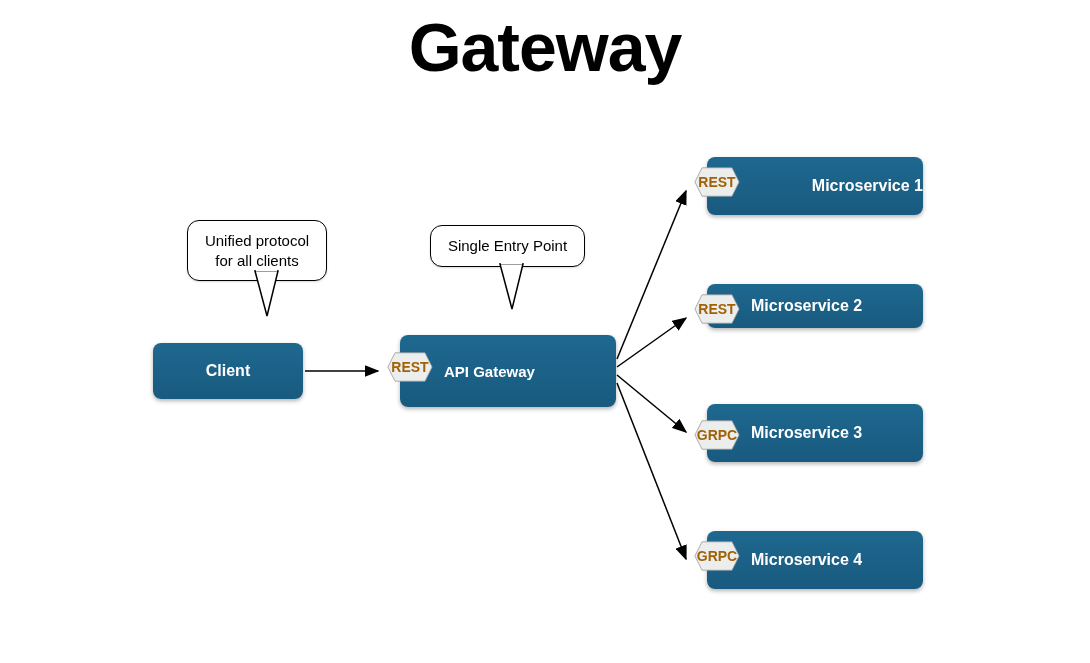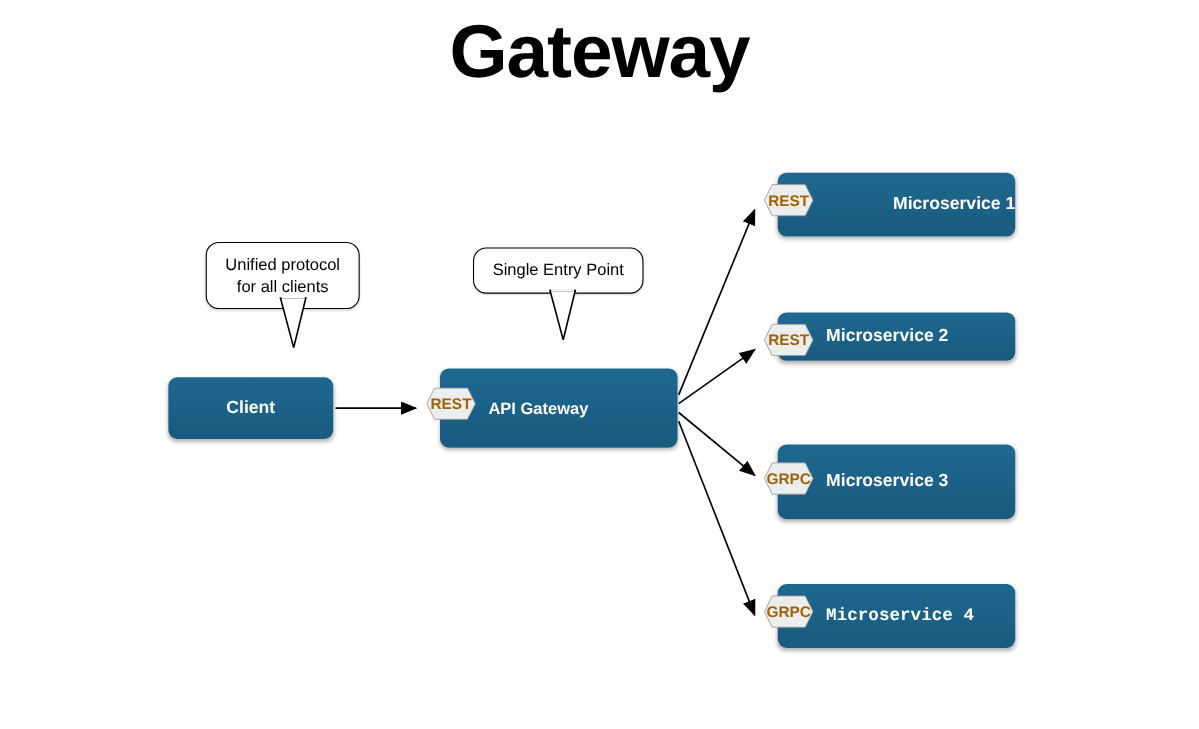--- a/index.html
+++ b/index.html
@@ -144,25 +144,25 @@
 <div class="box left-pad" style="left:707px; top:284px; width:216px; height:44px; font-size:16px;text-align:center;">
   <span>Microservice 2</span>
 </div>
 
 <div class="hex" style="left:688px; top:420px;">
   <svg viewBox="0 0 58 38">
       <polygon points="10,1 48,1 57,19 48,37 10,37 1,19" fill="#eceded" stroke="#999" stroke-width="1"></polygon>
     </svg>
   <span>GRPC</span>
 </div>
-<div class="box left-pad" style="left:707px; top:404px; width:216px; height:68px; font-size:16px;">
+<div class="box left-pad" style="left:707px; top:404px; width:216px; height:58px; font-size:16px;">
   <span>Microservice 3</span>
 </div>
 
 <div class="hex" style="left:688px; top:541px;">
   <svg viewBox="0 0 58 38">
       <polygon points="10,1 48,1 57,19 48,37 10,37 1,19" fill="#eceded" stroke="#999" stroke-width="1"></polygon>
     </svg>
   <span>GRPC</span>
 </div>
-<div class="box left-pad" style="left:707px; top:531px; width:216px; height:58px; font-size:16px;font-family:Liberation Mono, monospace;">
+<div class="box left-pad" style="left:707px; top:531px; width:216px; height:58px; font-size:16px;">
   <span>Microservice 4</span>
 </div>
 
 </body></html>

